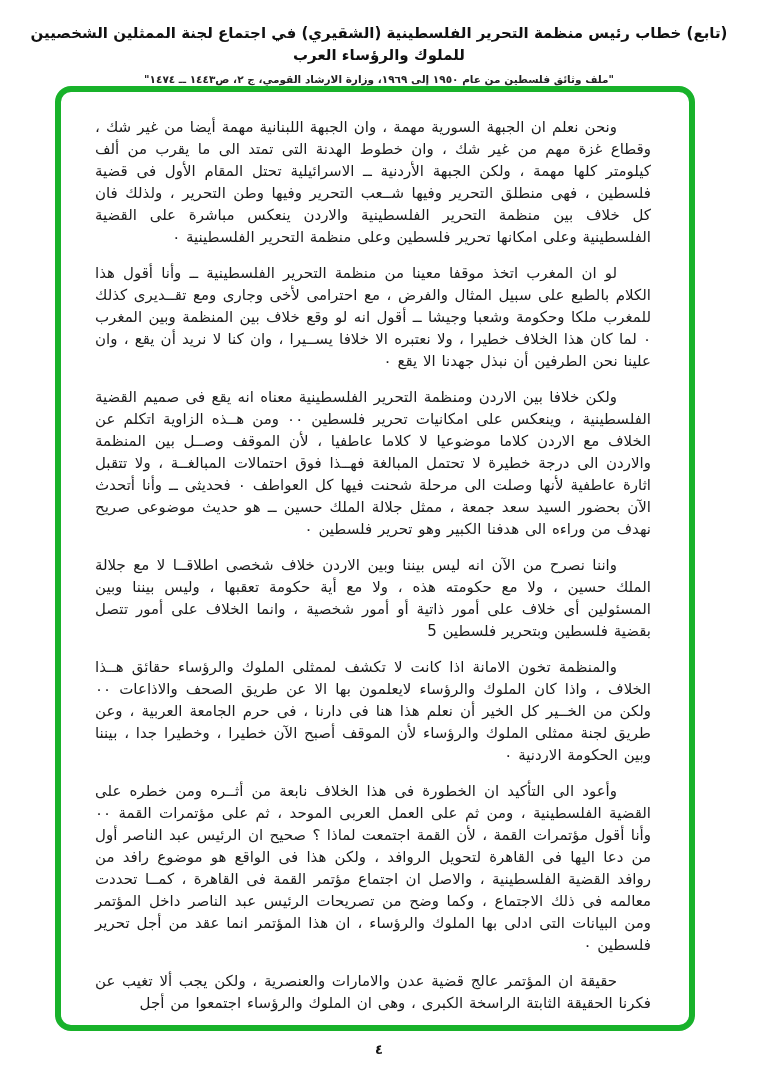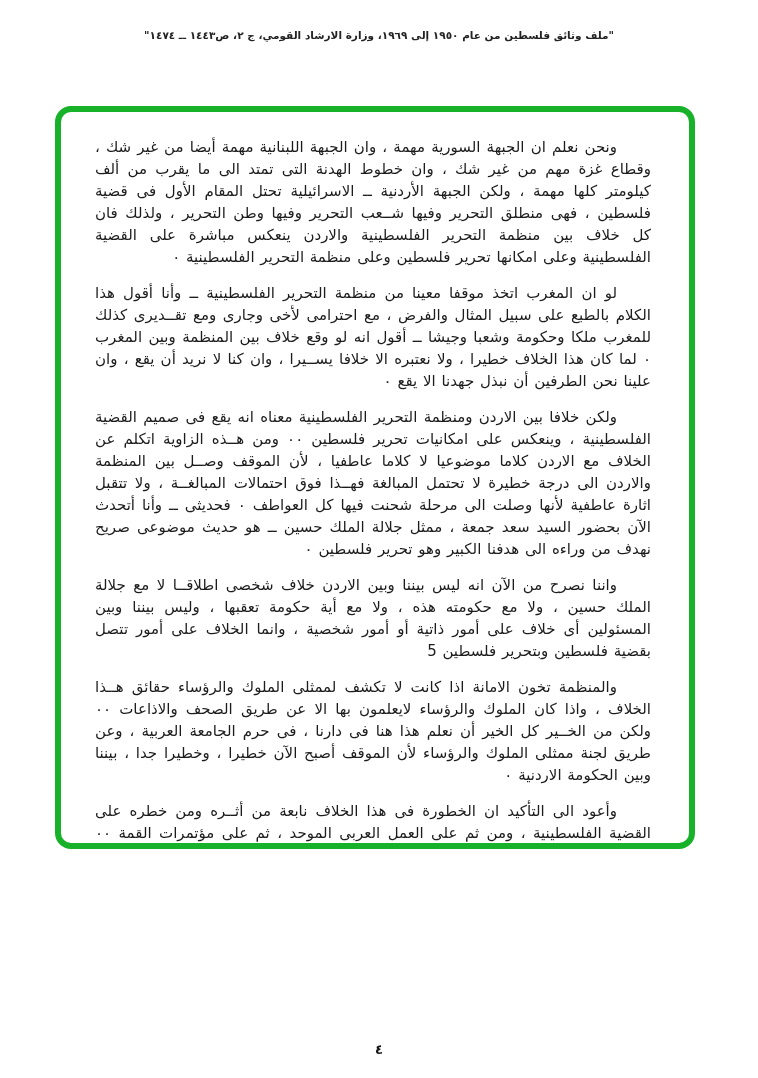--- a/index.html
+++ b/index.html
@@ -34,28 +34,27 @@
     margin-top: 7px;
     font-size: 10.5px;
     font-weight: bold;
     color: #222222;
   }
   .green-box {
     position: absolute;
     left: 55px;
     top: 86px;
     width: 640px;
-    height: 743px;
+    height: 945px;
     border: 6px solid #18b22a;
     border-radius: 16px;
     background: #ffffff;
     padding: 24px 38px 18px 34px;
     direction: rtl;
     overflow: hidden;
-    margin-top: 20px;
   }
   .green-box p {
     font-size: 15px;
     line-height: 22px;
     text-align: justify;
     text-align-last: right;
     text-indent: 34px;
     margin-bottom: 14px;
     word-spacing: 1px;
     color: #1c1c1c;
@@ -71,27 +70,29 @@
     color: #111111;
     direction: rtl;
   }
 </style>
 </head>
 <body>
 
 <div class="page">
 
   <header>
+    <div class="doc-title">(تابع) خطاب رئيس منظمة التحرير الفلسطينية (الشقيري) في اجتماع لجنة الممثلين الشخصيين للملوك والرؤساء العرب</div>
     <div class="doc-source">"ملف وثائق فلسطين من عام ١٩٥٠ إلى ١٩٦٩، وزارة الارشاد القومي، ج ٢، ص١٤٤٣ ــ ١٤٧٤"</div>
   </header>
 
   <div class="green-box">
     <p>ونحن نعلم ان الجبهة السورية مهمة ، وان الجبهة اللبنانية مهمة أيضا من غير شك ، وقطاع غزة مهم من غير شك ، وان خطوط الهدنة التى تمتد الى ما يقرب من ألف كيلومتر كلها مهمة ، ولكن الجبهة الأردنية ــ الاسرائيلية تحتل المقام الأول فى قضية فلسطين ، فهى منطلق التحرير وفيها شــعب التحرير وفيها وطن التحرير ، ولذلك فان كل خلاف بين منظمة التحرير الفلسطينية والاردن ينعكس مباشرة على القضية الفلسطينية وعلى امكانها تحرير فلسطين وعلى منظمة التحرير الفلسطينية ٠</p>
     <p>لو ان المغرب اتخذ موقفا معينا من منظمة التحرير الفلسطينية ــ وأنا أقول هذا الكلام بالطبع على سبيل المثال والفرض ، مع احترامى لأخى وجارى ومع تقــديرى كذلك للمغرب ملكا وحكومة وشعبا وجيشا ــ أقول انه لو وقع خلاف بين المنظمة وبين المغرب ٠ لما كان هذا الخلاف خطيرا ، ولا نعتبره الا خلافا يســيرا ، وان كنا لا نريد أن يقع ، وان علينا نحن الطرفين أن نبذل جهدنا الا يقع ٠</p>
     <p>ولكن خلافا بين الاردن ومنظمة التحرير الفلسطينية معناه انه يقع فى صميم القضية الفلسطينية ، وينعكس على امكانيات تحرير فلسطين ٠٠ ومن هــذه الزاوية اتكلم عن الخلاف مع الاردن كلاما موضوعيا لا كلاما عاطفيا ، لأن الموقف وصــل بين المنظمة والاردن الى درجة خطيرة لا تحتمل المبالغة فهــذا فوق احتمالات المبالغــة ، ولا تتقبل اثارة عاطفية لأنها وصلت الى مرحلة شحنت فيها كل العواطف ٠ فحديثى ــ وأنا أتحدث الآن بحضور السيد سعد جمعة ، ممثل جلالة الملك حسين ــ هو حديث موضوعى صريح نهدف من وراءه الى هدفنا الكبير وهو تحرير فلسطين ٠</p>
     <p>واننا نصرح من الآن انه ليس بيننا وبين الاردن خلاف شخصى اطلاقــا لا مع جلالة الملك حسين ، ولا مع حكومته هذه ، ولا مع أية حكومة تعقبها ، وليس بيننا وبين المسئولين أى خلاف على أمور ذاتية أو أمور شخصية ، وانما الخلاف على أمور تتصل بقضية فلسطين وبتحرير فلسطين 5</p>
     <p>والمنظمة تخون الامانة اذا كانت لا تكشف لممثلى الملوك والرؤساء حقائق هــذا الخلاف ، واذا كان الملوك والرؤساء لايعلمون بها الا عن طريق الصحف والاذاعات ٠٠ ولكن من الخــير كل الخير أن نعلم هذا هنا فى دارنا ، فى حرم الجامعة العربية ، وعن طريق لجنة ممثلى الملوك والرؤساء لأن الموقف أصبح الآن خطيرا ، وخطيرا جدا ، بيننا وبين الحكومة الاردنية ٠</p>
     <p>وأعود الى التأكيد ان الخطورة فى هذا الخلاف نابعة من أثــره ومن خطره على القضية الفلسطينية ، ومن ثم على العمل العربى الموحد ، ثم على مؤتمرات القمة ٠٠ وأنا أقول مؤتمرات القمة ، لأن القمة اجتمعت لماذا ؟ صحيح ان الرئيس عبد الناصر أول من دعا اليها فى القاهرة لتحويل الروافد ، ولكن هذا فى الواقع هو موضوع رافد من روافد القضية الفلسطينية ، والاصل ان اجتماع مؤتمر القمة فى القاهرة ، كمــا تحددت معالمه فى ذلك الاجتماع ، وكما وضح من تصريحات الرئيس عبد الناصر داخل المؤتمر ومن البيانات التى ادلى بها الملوك والرؤساء ، ان هذا المؤتمر انما عقد من أجل تحرير فلسطين ٠</p>
+    <p>حقيقة ان المؤتمر عالج قضية عدن والامارات والعنصرية ، ولكن يجب ألا تغيب عن فكرنا الحقيقة الثابتة الراسخة الكبرى ، وهى ان الملوك والرؤساء اجتمعوا من أجل</p>
   </div>
 
   <div class="page-number">٤</div>
 
 </div>
 
 </body></html>

